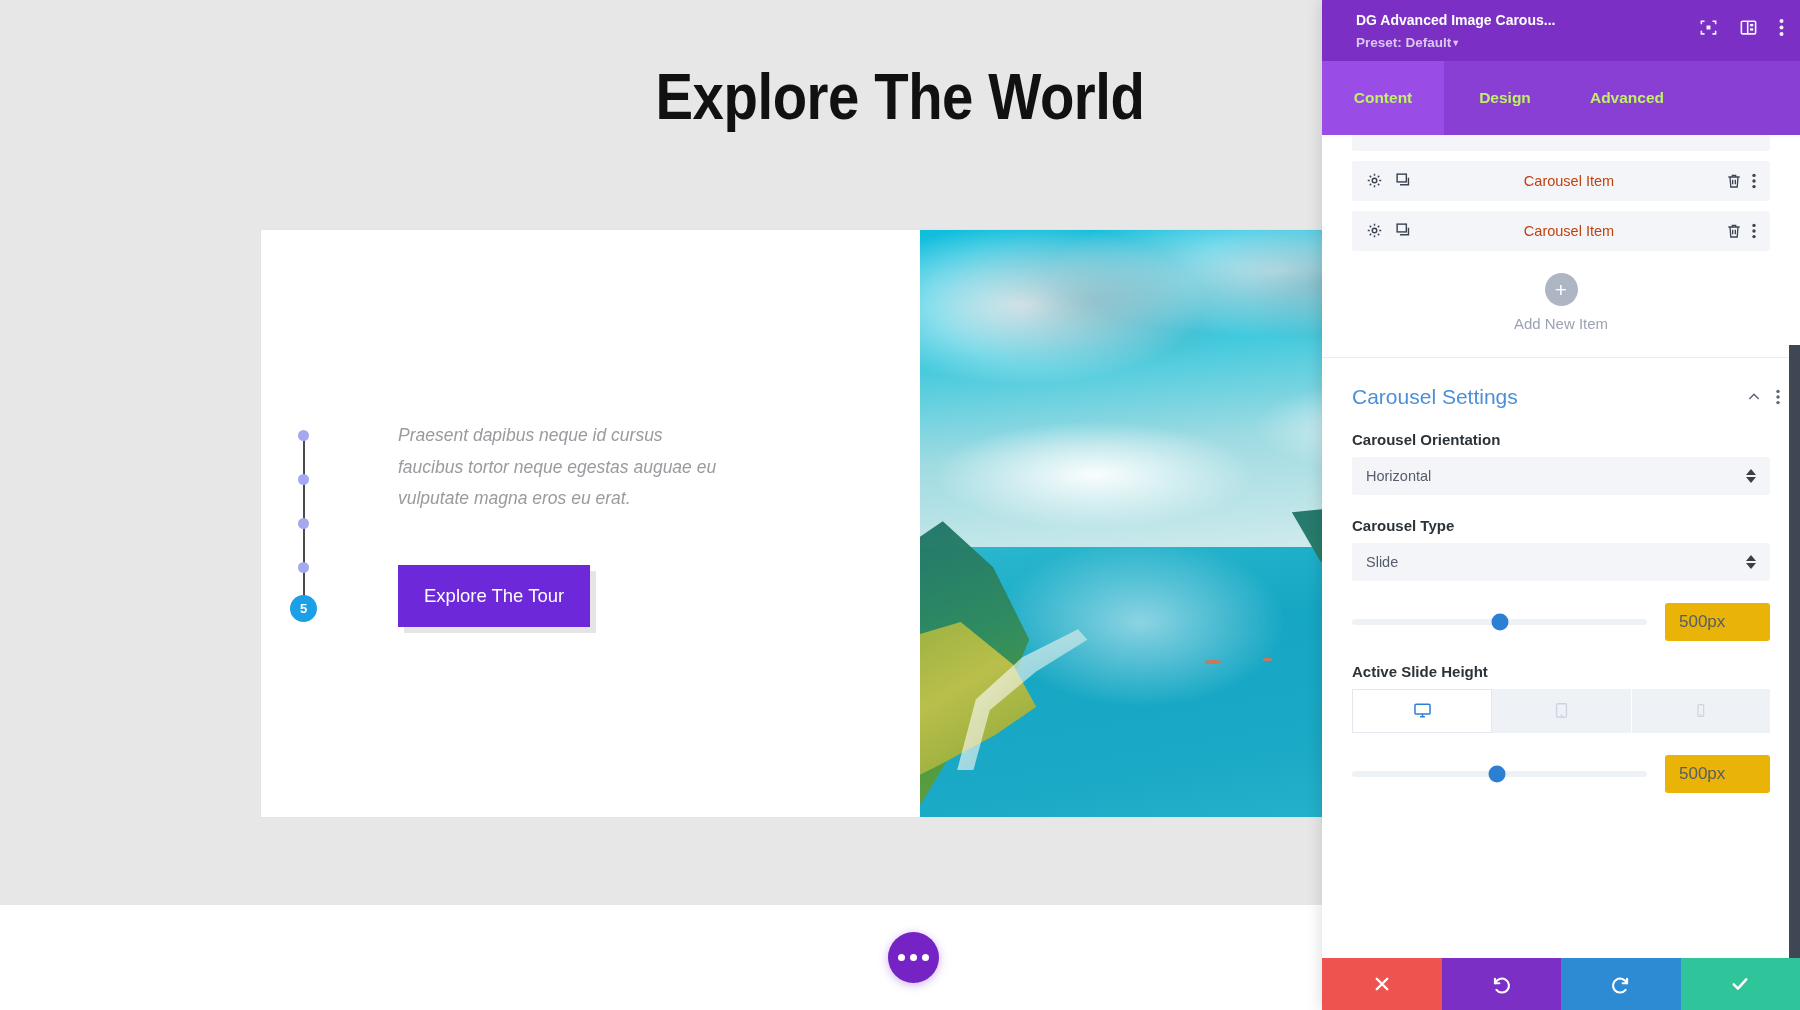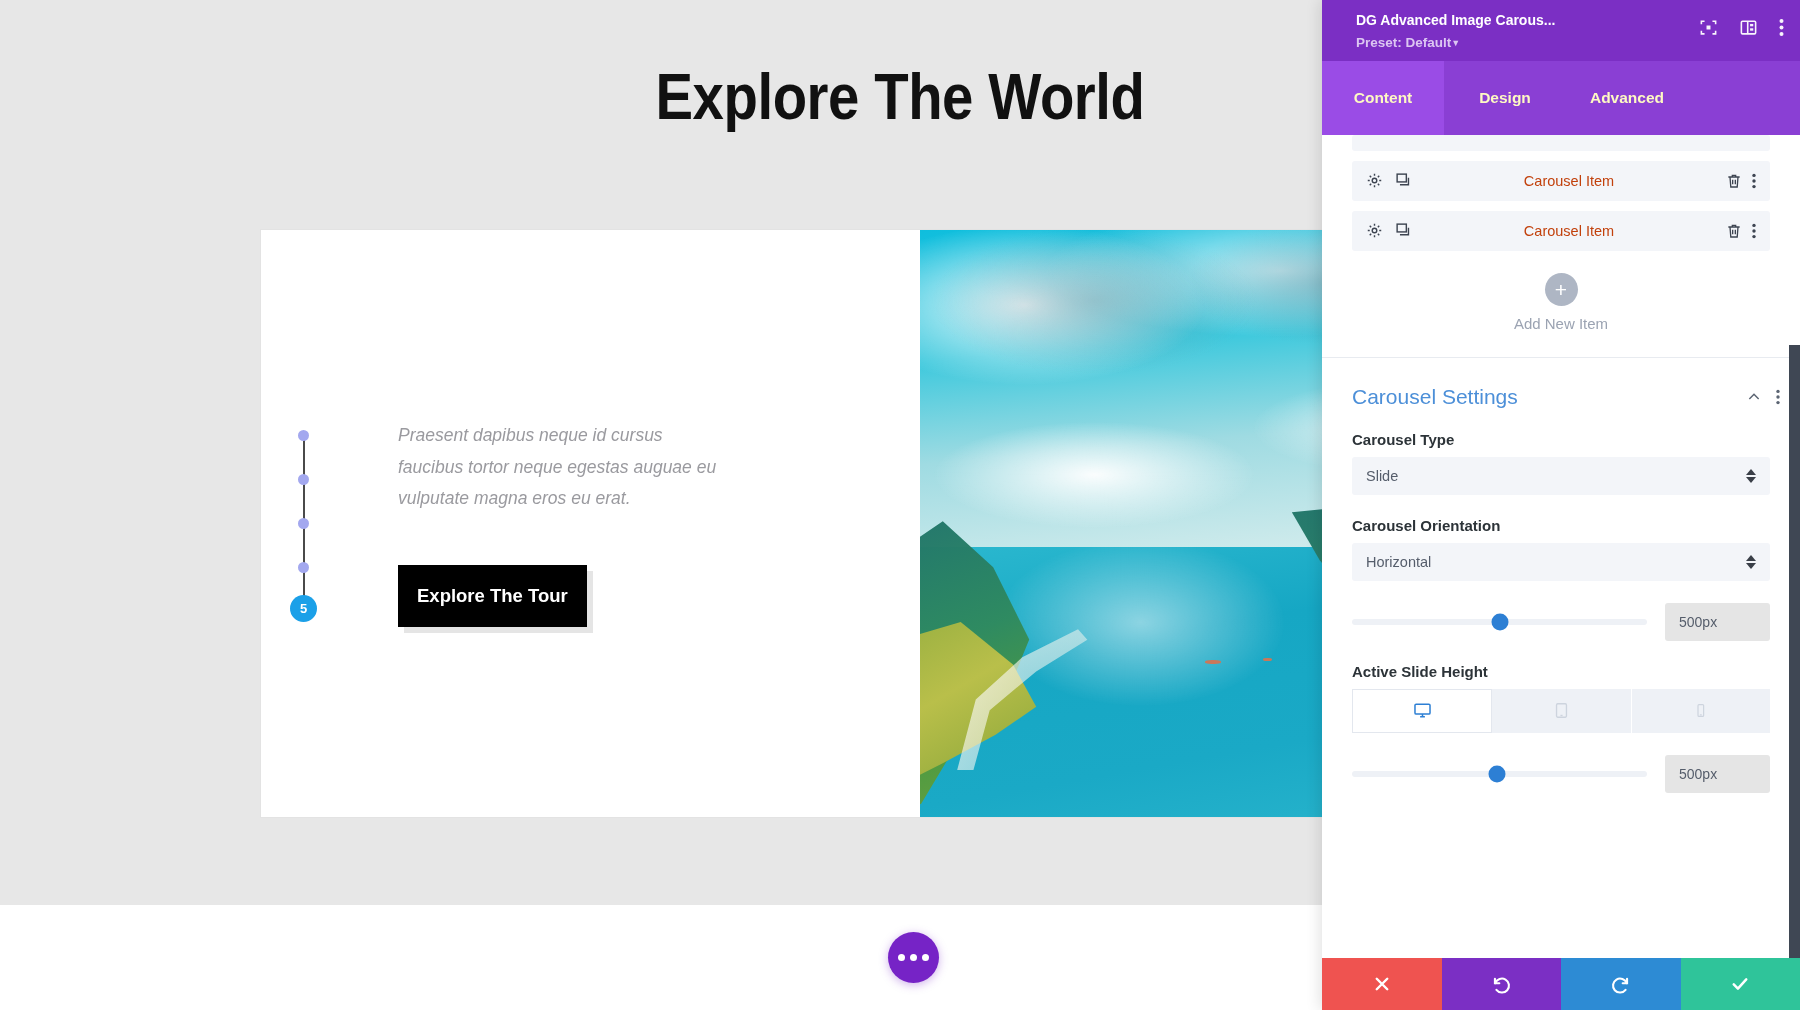--- a/index.html
+++ b/index.html
@@ -46,23 +46,23 @@
   }
   #slide-body {
     font-family: "Liberation Sans", sans-serif;
     font-size: 17.5px; color: #9a9a9f; line-height: 1.82;
     width: 330px;
     margin-bottom: 50px;
     font-style: italic;
   }
   #slide-cta {
     display: inline-block; align-self: flex-start;
-    background: #000000; color: #fff;
-    font-size: 18.5px; font-weight: 700;
-    padding: 20px 19px;
+    background: #6d28d9; color: #fff;
+    font-size: 18.5px; font-weight: 400;
+    padding: 20px 26px;
     border: none; cursor: pointer;
     box-shadow: 6px 6px 0 rgba(180,180,180,0.35);
   }
   #slide-image {
     flex: 1 1 auto; position: relative; overflow: hidden;
     margin-left: 102px;
     background: #1a7f93;
   }
   #slide-image .sky {
     position: absolute; left:0; top:0; right:0; height: 58%;
@@ -173,21 +173,21 @@
     font-size: 13.5px; font-weight: 700; color: #dcc6f2;
     margin-top: 5px;
   }
   #panel-preset .caret { font-size: 9px; position: relative; top: -1px; }
   #panel-header .hicons { display: flex; align-items: center; gap: 21px; padding-top: 6px; }
   .hicon { cursor: pointer; display: block; opacity: .95; }
 
   #panel-tabs { display: flex; background: #8a3fd4; }
   .ptab {
     flex: 0 0 auto; padding: 28px 0; width: 122px;
-    text-align: center; color: #fef9c3;
+    text-align: center; color: #bef264;
     font-size: 15.5px; font-weight: 700; cursor: pointer;
   }
   .ptab.active { background: #9a4ce6; }
 
   #panel-body {
     flex: 1 1 auto; overflow: hidden; position: relative;
     background: #fff;
   }
   #panel-scroll { padding: 0 0 0 0; }
 
@@ -269,23 +269,23 @@
   }
   .slider {
     flex: 1; position: relative; height: 6px;
     background: #eef1f6; border-radius: 3px; cursor: pointer;
   }
   .slider .knob {
     position: absolute; top: 50%; transform: translate(-50%,-50%);
     width: 17px; height: 17px; border-radius: 50%; background: #2d7fd4;
   }
   .num-box {
-    width: 105px; height: 38px; background: #e5e5e5; border-radius: 3px;
+    width: 105px; height: 38px; background: #eab308; border-radius: 3px;
     display: flex; align-items: center; padding: 0 14px;
-    font-size: 14px; color: #555d6b; cursor: text;
+    font-size: 17px; color: #555d6b; cursor: text;
   }
 
   #panel-scrollbar {
     position: absolute; right: 0; top: 210px;
     width: 11px; height: 660px; background: #3f4754; border-radius: 0;
     cursor: pointer;
   }
 
   #panel-footer { display: flex; height: 52px; }
   .fbtn {
@@ -444,34 +444,34 @@
           </svg>
           <svg width="4" height="16" viewBox="0 0 4 16">
             <circle cx="2" cy="2.4" r="1.7" fill="#5b6472"></circle>
             <circle cx="2" cy="8" r="1.7" fill="#5b6472"></circle>
             <circle cx="2" cy="13.6" r="1.7" fill="#5b6472"></circle>
           </svg>
         </div>
       </div>
 
       <div class="field">
-        <div class="field-label">Carousel Type</div>
+        <div class="field-label">Carousel Orientation</div>
         <div class="select-box">
-          <span>Slide</span>
+          <span>Horizontal</span>
           <span class="spin">
               <i class="up"></i>
               <i class="dn"></i>
             </span>
         </div>
       </div>
 
       <div class="field">
-        <div class="field-label">Carousel Orientation</div>
+        <div class="field-label">Carousel Type</div>
         <div class="select-box">
-          <span>Horizontal</span>
+          <span>Slide</span>
           <span class="spin">
               <i class="up"></i>
               <i class="dn"></i>
             </span>
         </div>
       </div>
 
       <div class="slider-row">
         <div class="slider">
           <div class="knob" id="knob1" style="left: 50%;"></div>

